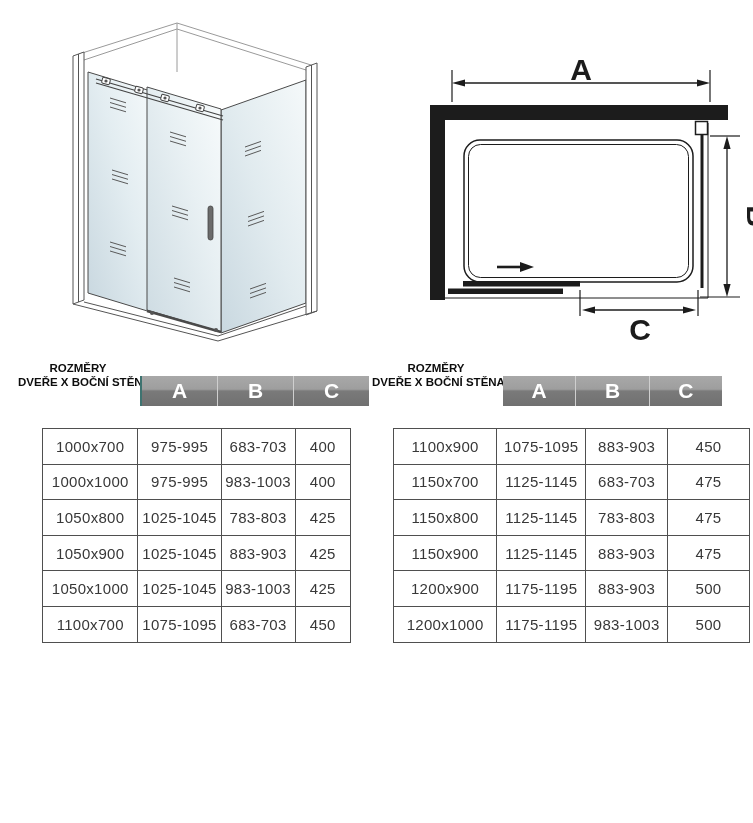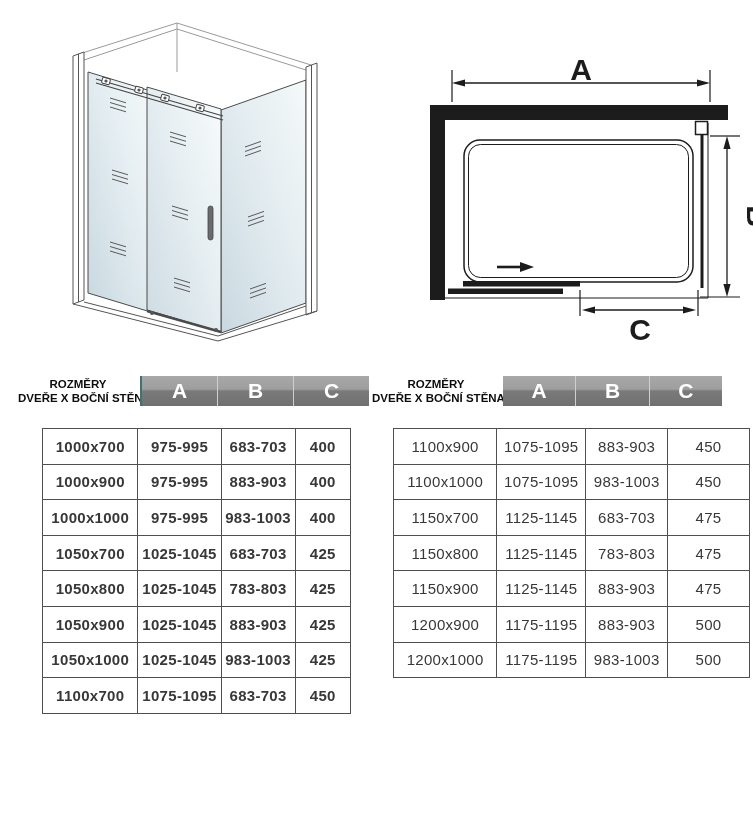--- a/index.html
+++ b/index.html
@@ -1,36 +1,36 @@
 <!DOCTYPE html>
 <html><head>
 <meta charset="utf-8">
 <style>
   html,body{margin:0;padding:0;background:#fff;}
   .page{position:relative;width:753px;height:823px;background:#fff;overflow:hidden;
         font-family:"Liberation Sans",sans-serif;color:#222;}
   svg text{font-family:"Liberation Sans",sans-serif;}
 
   
-  .section-title{position:absolute;top:377px;text-align:center;font-weight:bold;
+  .section-title{position:absolute;top:361px;text-align:center;font-weight:bold;
                  font-size:11.5px;line-height:14px;color:#0d0d0d;white-space:nowrap;}
   .title-left{left:18px;width:120px;}
   .title-right{left:372px;width:128px;}
 
   .header-bar{position:absolute;top:376px;height:30px;display:flex;
               background:linear-gradient(to bottom,#a8a8a8 0%,#9e9e9e 44%,#7a7a7a 50%,#707070 100%);}
   .bar-left{left:140px;width:227px;border-left:2px solid #3e7370;}
   .bar-right{left:503px;width:219px;}
   .hcell{flex:1;display:flex;align-items:center;justify-content:center;
          color:#fff;font-weight:bold;font-size:21px;}
   .hcell + .hcell{border-left:1px solid #cfcfcf;}
 
   
   table.dim{position:absolute;top:428px;border-collapse:collapse;table-layout:fixed;}
-  .tbl-left{left:42px;width:309px;font-weight:bold;}
+  .tbl-left{left:42px;width:309px;}
   .tbl-right{left:393px;width:357px;}
   table.dim td{border:1px solid #4f4f4f;height:34.6px;text-align:center;vertical-align:middle;
                font-size:15px;color:#383838;letter-spacing:.3px;padding:0;background:#fff;}
 </style>
 </head>
 <body>
 
 <div class="page">
 
   <svg style="position:absolute;left:40px;top:10px;" width="320" height="350" viewBox="0 0 320 350">
@@ -232,36 +232,24 @@
         <col style="width:18%">
       </colgroup>
     <tbody>
         <tr>
           <td>1000x700</td>
           <td>975-995</td>
           <td>683-703</td>
           <td>400</td>
         </tr>
         <tr>
-          <td>1000x900</td>
-          <td>975-995</td>
-          <td>883-903</td>
-          <td>400</td>
-        </tr>
-        <tr>
           <td>1000x1000</td>
           <td>975-995</td>
           <td>983-1003</td>
           <td>400</td>
-        </tr>
-        <tr>
-          <td>1050x700</td>
-          <td>1025-1045</td>
-          <td>683-703</td>
-          <td>425</td>
         </tr>
         <tr>
           <td>1050x800</td>
           <td>1025-1045</td>
           <td>783-803</td>
           <td>425</td>
         </tr>
         <tr>
           <td>1050x900</td>
           <td>1025-1045</td>
@@ -291,26 +279,20 @@
         <col style="width:23%">
       </colgroup>
     <tbody>
         <tr>
           <td>1100x900</td>
           <td>1075-1095</td>
           <td>883-903</td>
           <td>450</td>
         </tr>
         <tr>
-          <td>1100x1000</td>
-          <td>1075-1095</td>
-          <td>983-1003</td>
-          <td>450</td>
-        </tr>
-        <tr>
           <td>1150x700</td>
           <td>1125-1145</td>
           <td>683-703</td>
           <td>475</td>
         </tr>
         <tr>
           <td>1150x800</td>
           <td>1125-1145</td>
           <td>783-803</td>
           <td>475</td>

